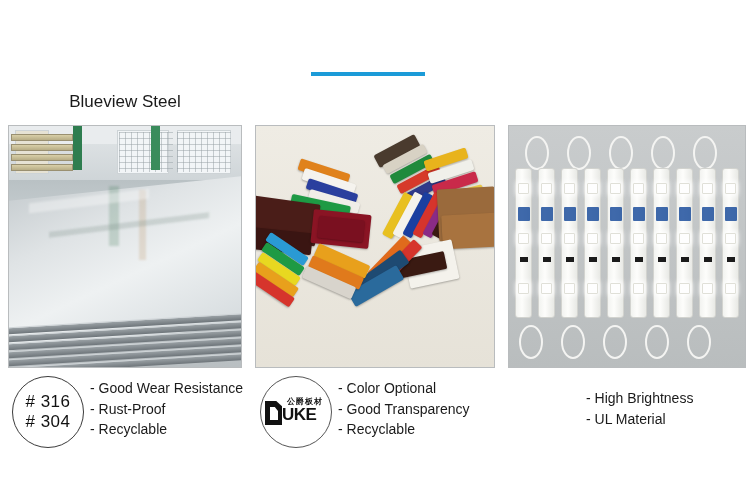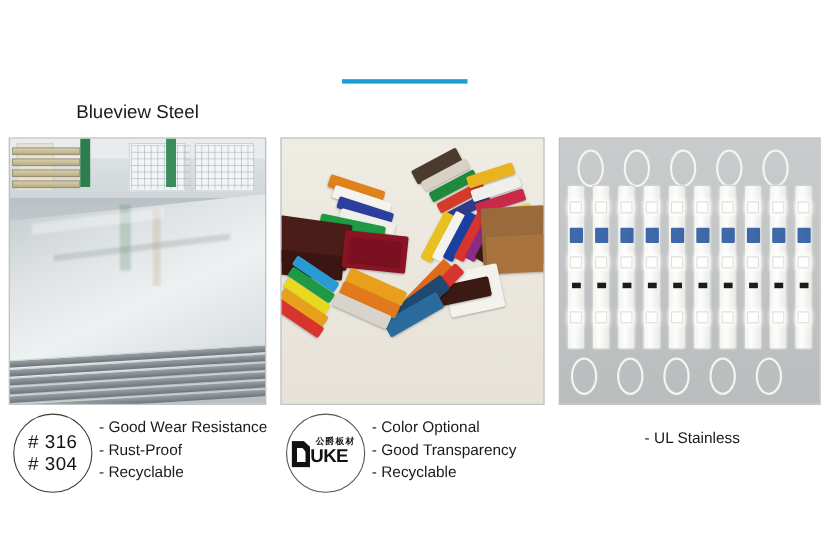--- a/index.html
+++ b/index.html
@@ -394,18 +394,19 @@
     </div>
     <div class="bullets">
       <div>- Color Optional</div>
       <div>- Good Transparency</div>
       <div>- Recyclable</div>
     </div>
   </div>
 
   <div class="feat f3">
     <div class="bullets">
-      <div>- UL Stainless</div>
+      <div>- High Brightness</div>
+      <div>- UL Material</div>
     </div>
   </div>
 
 
 </div>
 
 </body></html>

